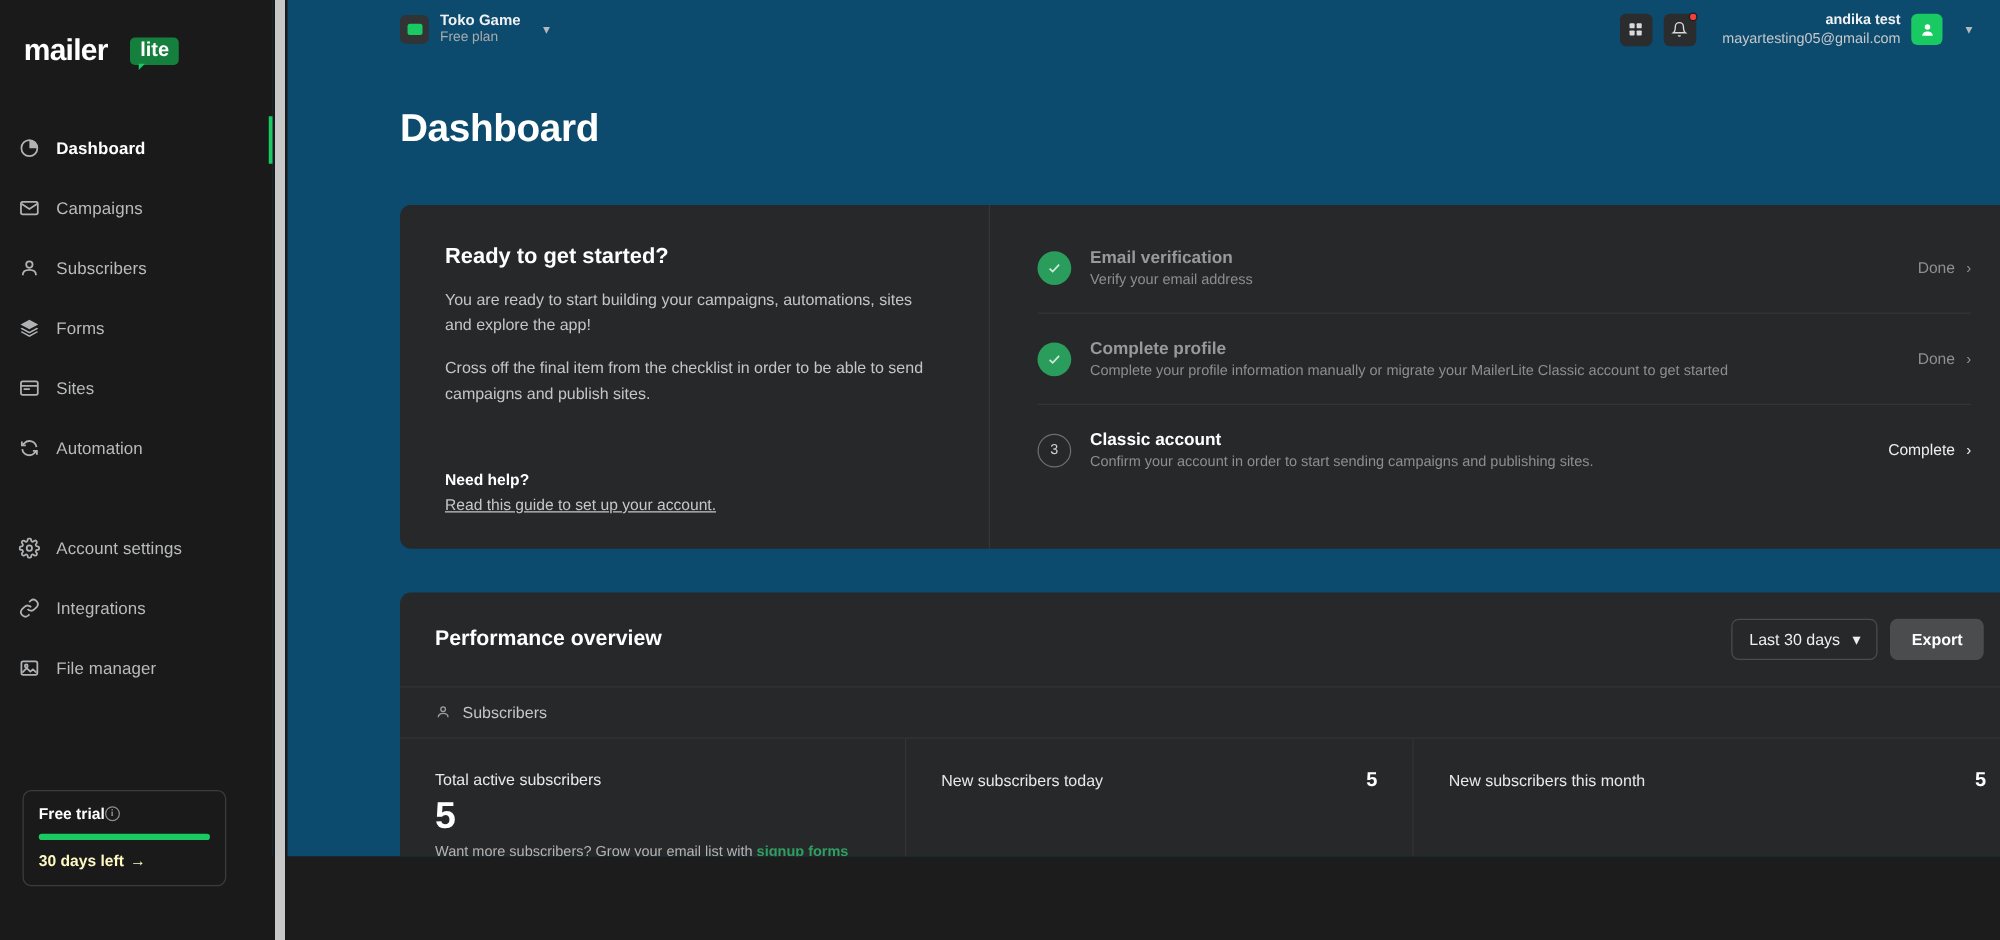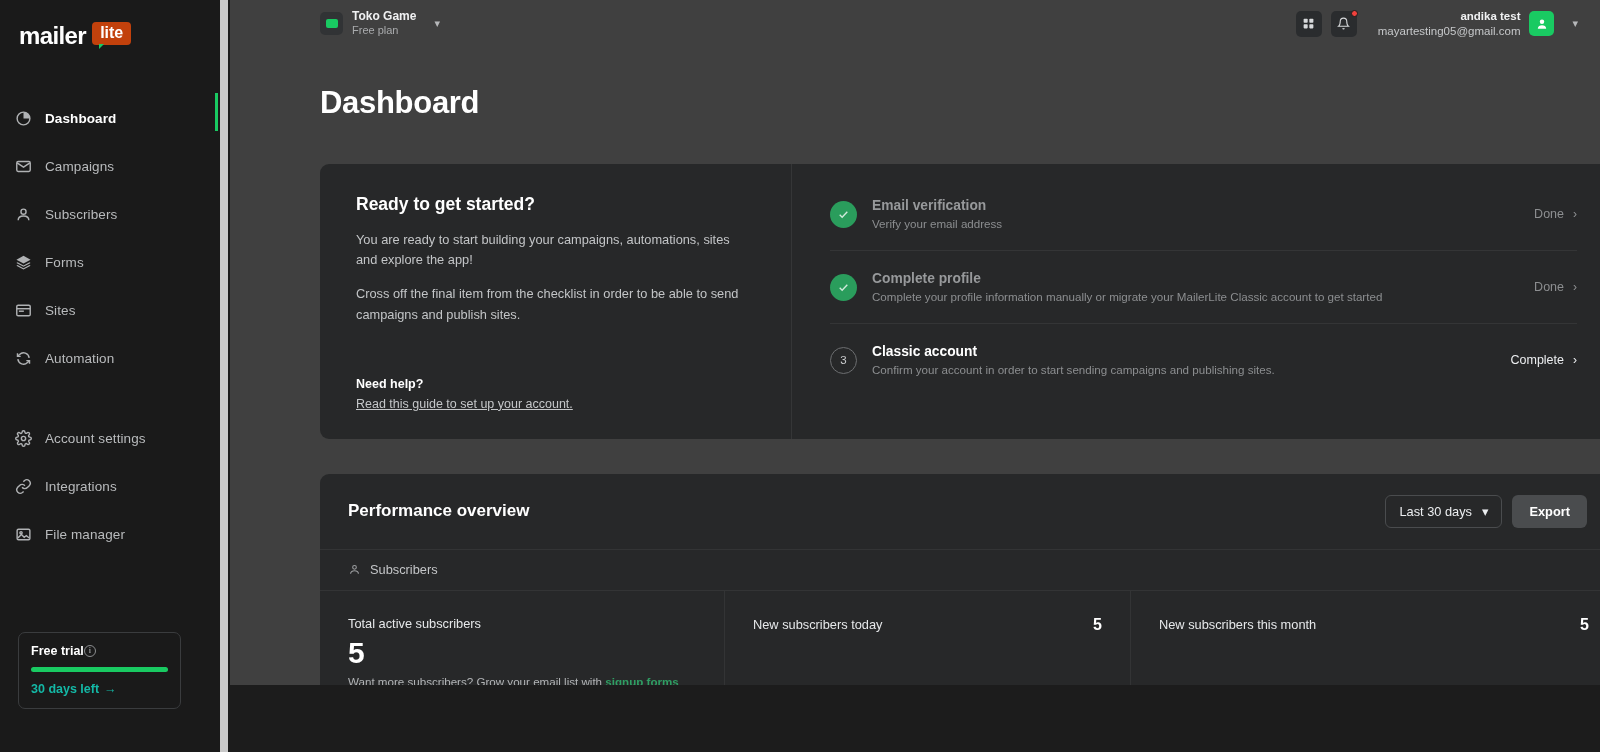--- a/index.html
+++ b/index.html
@@ -13,32 +13,33 @@
 
   
   .sidebar {
     width: 218px; height: 752px;
     background: #1a1a1a;
     flex: 0 0 218px;
     position: relative;
     overflow: hidden;
   }
   .logo-wrap {
-    display: flex; align-items: flex-start;
+    display: flex; align-items: center;
     padding: 22px 0 0 19px;
     height: 60px;
+    gap: 12px;
   }
   .logo-mailer {
     font-size: 24px; font-weight: 700; color: #ffffff;
     letter-spacing: -0.6px;
   }
   .logo-lite {
     position: relative;
     margin-left: 6px;
-    background: #c2410c;
+    background: #15803d;
     color: #ffffff;
     font-size: 16px; font-weight: 700;
     padding: 2px 8px 3px 8px;
     border-radius: 4px;
     line-height: 1.1;
   }
   .logo-lite::after {
     content: "";
     position: absolute;
     left: 7px; bottom: -4px;
@@ -91,21 +92,21 @@
     font-weight: 700; font-family: "Liberation Serif", serif;
   }
   .trial-bar {
     margin-top: 9px;
     height: 5px; border-radius: 3px;
     background: #19ca62;
     width: 100%;
   }
   .trial-days {
     margin-top: 10px;
-    font-size: 12.5px; color: #14b8a6; font-weight: 600;
+    font-size: 12.5px; color: #fef9c3; font-weight: 600;
     display: flex; align-items: center; gap: 5px;
   }
 
   
   .scroll-strip {
     position: absolute; left: 218px; top: 0;
     width: 12px; height: 752px;
     background: #1a1a1a;
     z-index: 30;
   }
@@ -122,21 +123,21 @@
     left: 215px; top: 93px;
     width: 3px; height: 38px;
     background: #19ca62;
     z-index: 32;
   }
 
   
   .main {
     flex: 1 1 auto;
     height: 685px;
-    background: #404040;
+    background: #0c4a6e;
     position: relative;
     overflow: hidden;
   }
 
   .topbar {
     height: 47px;
     display: flex; align-items: center;
     padding: 0 22px 0 102px;
     position: relative;
   }

